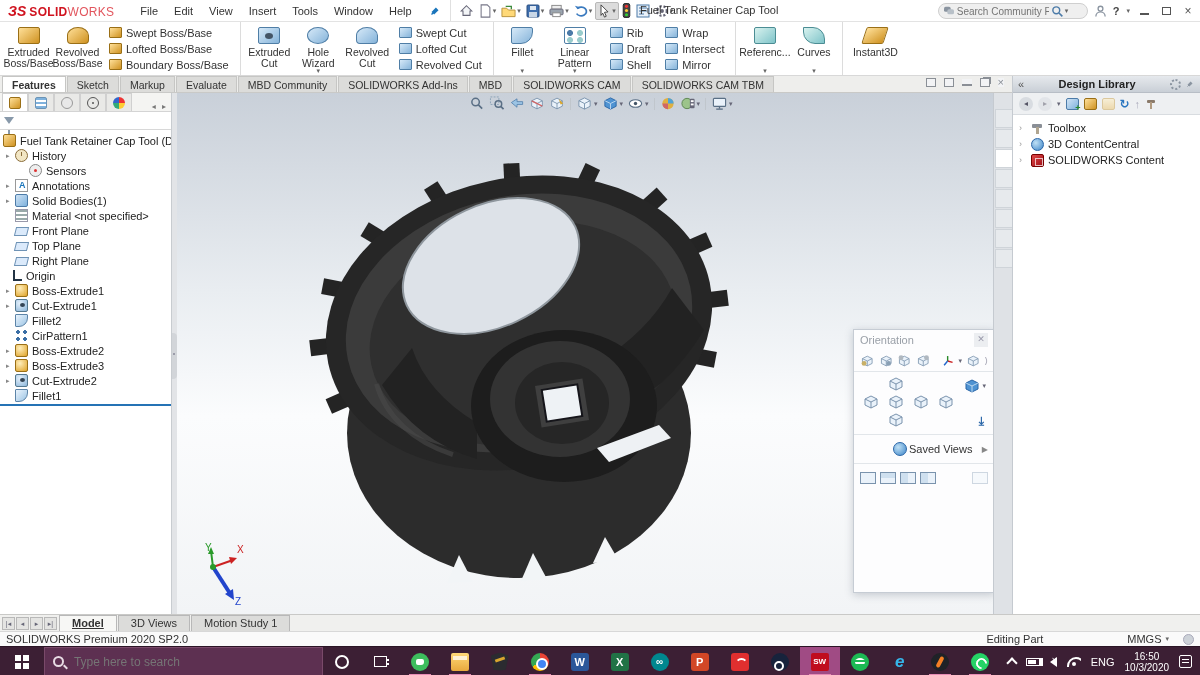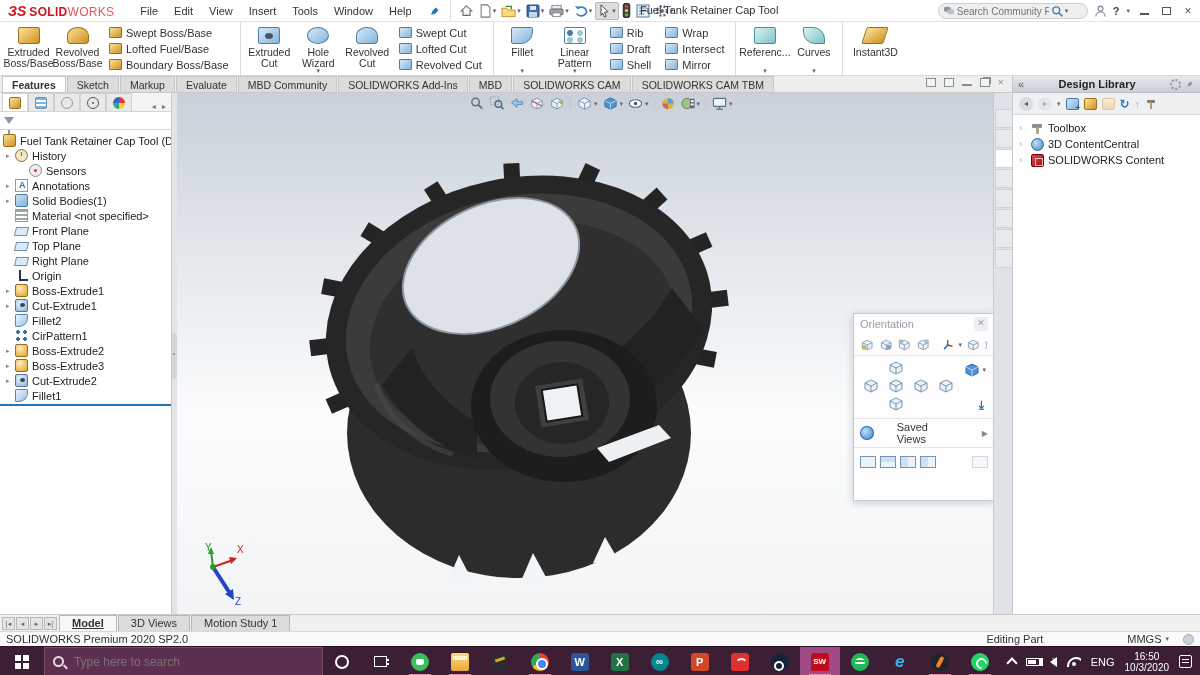--- a/index.html
+++ b/index.html
@@ -111,33 +111,33 @@
   .splitter .grip::after{content:"";position:absolute;left:1px;top:20px;width:2px;height:2px;background:#889;border-radius:50%;}
 
   
   .viewport{width:816px;height:521px;position:relative;background:linear-gradient(180deg,var(--viewport-top,#c9d0d9) 0%,#e9edf1 38%,#fbfcfd 62%,#f2f4f6 100%);overflow:hidden;}
   .hud{position:absolute;top:3px;left:291px;display:flex;align-items:center;gap:2px;}
   .hicon{display:flex;align-items:center;padding:0 1px;border-radius:2px;}
   .vcaret{font-size:7px;color:#667;margin-left:1px;}
   .hsep{width:1px;height:12px;background:#c0c6cc;margin:0 2px;}
 
   
-  .orient{position:absolute;left:676px;top:220px;width:142px;height:188px;background:#fdfdfe;border:1px solid #c6ccd4;box-shadow:0 2px 8px rgba(60,70,90,.25);}
+  .orient{position:absolute;left:676px;top:236px;width:142px;height:264px;background:#fdfdfe;border:1px solid #c6ccd4;box-shadow:0 2px 8px rgba(60,70,90,.25);}
   .o-title{height:20px;display:flex;align-items:center;padding:0 6px;color:#9aa0a8;font-size:11px;}
   .o-close{margin-left:auto;width:14px;height:14px;background:#eceef1;color:#99a;text-align:center;line-height:13px;font-size:9px;}
   .o-tools{height:22px;display:flex;align-items:center;gap:4px;padding:0 6px;border-bottom:1px solid #e2e6ea;}
   .o-grid{padding:4px 8px 2px;position:relative;}
   .o-r{display:flex;gap:7px;align-items:center;}
   .o-r.mid{margin:2px 0;}
   .o-r .sp{width:18px;height:16px;}
   .cube{width:18px;height:16px;}
   .o-right{position:absolute;right:8px;top:6px;display:flex;align-items:center;}
   .o-downarrow{position:absolute;right:10px;bottom:2px;color:#2a66a8;font-weight:bold;font-size:12px;}
   .o-sep{height:1px;background:#e2e6ea;margin:4px 0;}
-  .o-saved{display:flex;align-items:center;height:20px;padding:0 6px;gap:23px;}
+  .o-saved{display:flex;align-items:center;height:20px;padding:0 6px;gap:2px;margin-left:33px;}
   .o-saved .lbl{color:#333;}
   .o-saved .more{margin-left:auto;color:#888;font-size:8px;}
   .o-layouts{display:flex;gap:4px;padding:4px 6px;align-items:center;}
   .vpic{width:16px;height:12px;border:1px solid #7a93ad;background:#eaf2fa;}
   .vpic.h2{background:linear-gradient(180deg,#cfe0ef 50%,#eaf2fa 50%);}
   .vpic.v2{background:linear-gradient(90deg,#cfe0ef 50%,#eaf2fa 50%);}
   .vpic.q4{background:linear-gradient(90deg,#cfe0ef 50%,#eaf2fa 50%),linear-gradient(180deg,rgba(122,147,173,.6) 1px,transparent 1px);}
   .vpic.dis{opacity:.35;margin-left:auto;}
   .glb{width:14px;height:14px;border-radius:50%;background:radial-gradient(circle at 35% 35%,#bfe0f5,#3d85c8);border:1px solid #2a66a8;}
 
@@ -398,21 +398,21 @@
         <span class="fi gold" style="border-radius:50% 50% 4px 4px"></span>
         <span class="lbl">Revolved Boss/Base</span>
       </div>
     <div class="rstack">
       <div class="sbtn">
           <span class="fi2 gold"></span>
           <span class="lbl">Swept Boss/Base</span>
         </div>
       <div class="sbtn">
           <span class="fi2 gold"></span>
-          <span class="lbl">Lofted Fuel/Base</span>
+          <span class="lbl">Lofted Boss/Base</span>
         </div>
       <div class="sbtn">
           <span class="fi2 gold"></span>
           <span class="lbl">Boundary Boss/Base</span>
         </div>
     </div>
   </div>
   <div class="rgroup">
     <div class="rbtn-lg">
         <span class="fi blue hole"></span>
@@ -598,21 +598,21 @@
                 <span class="ti icon-plane"></span>
                 <span class="lbl">Top Plane</span>
               </div>
 
               <div class="trow" style="padding-left:6px">
                 <span class="exp">▸</span>
                 <span class="ti icon-plane"></span>
                 <span class="lbl">Right Plane</span>
               </div>
 
-              <div class="trow" style="padding-left:8px">
+              <div class="trow" style="padding-left:2px">
                 <span class="exp">▸</span>
                 <span class="ti icon-origin"></span>
                 <span class="lbl">Origin</span>
               </div>
 
               <div class="trow expandable" style="padding-left:6px">
                 <span class="exp">▸</span>
                 <span class="ti icon-boss-extrude"></span>
                 <span class="lbl">Boss-Extrude1</span>
               </div>

